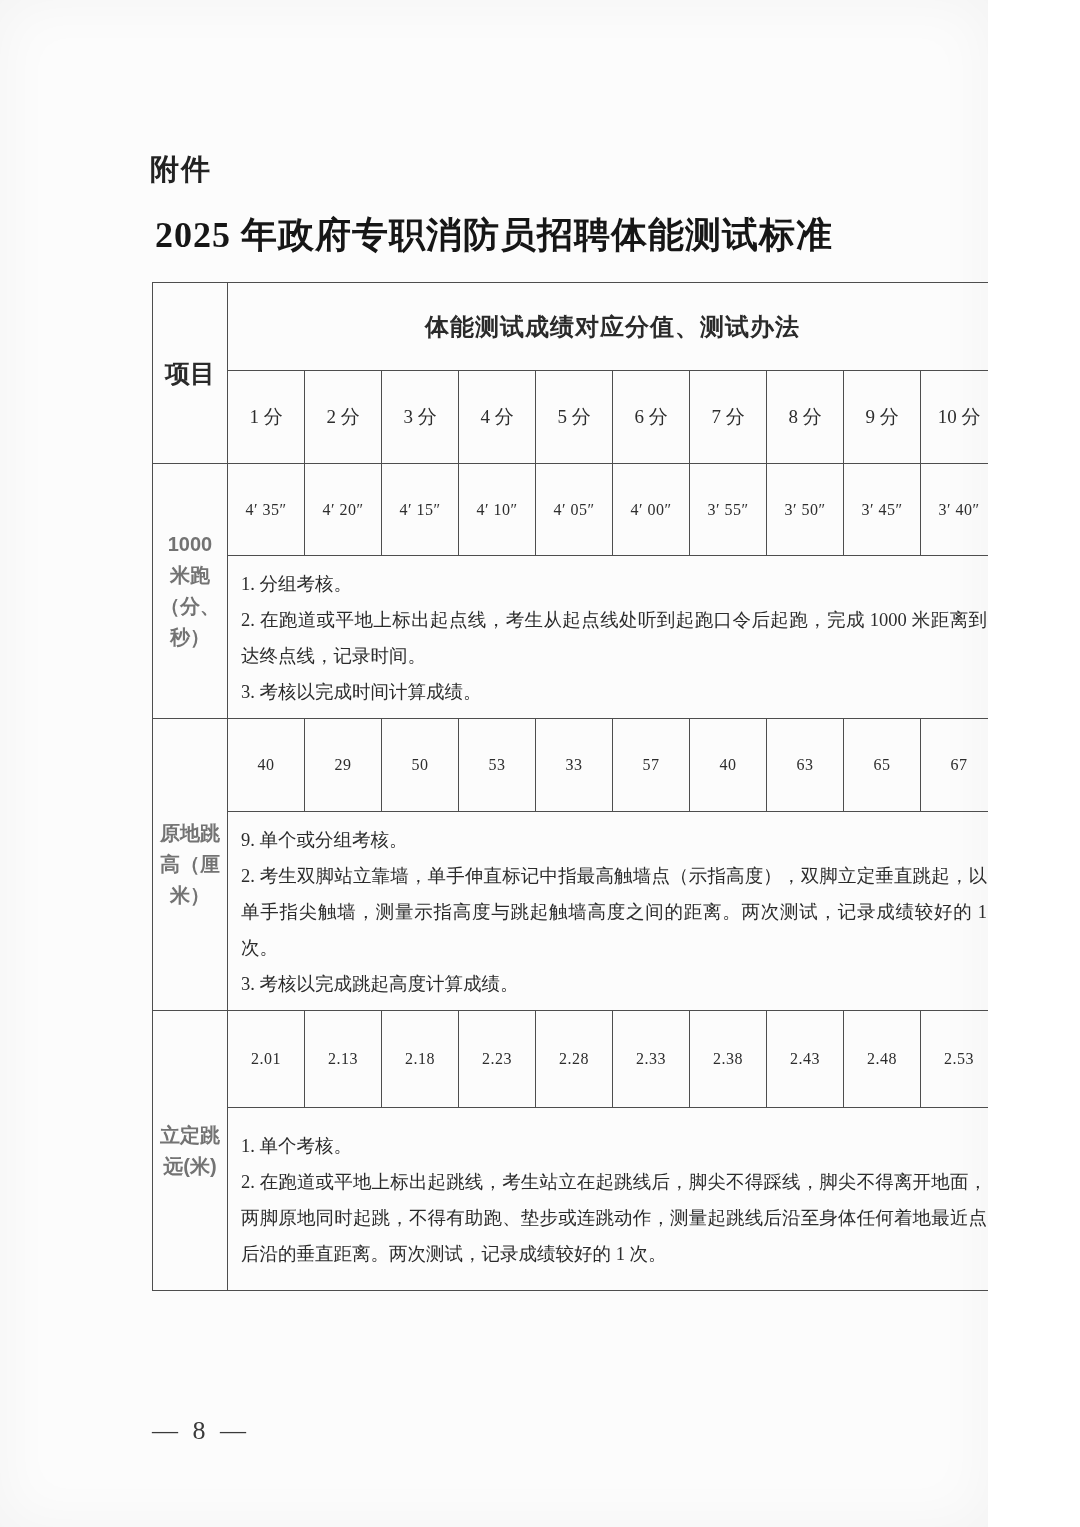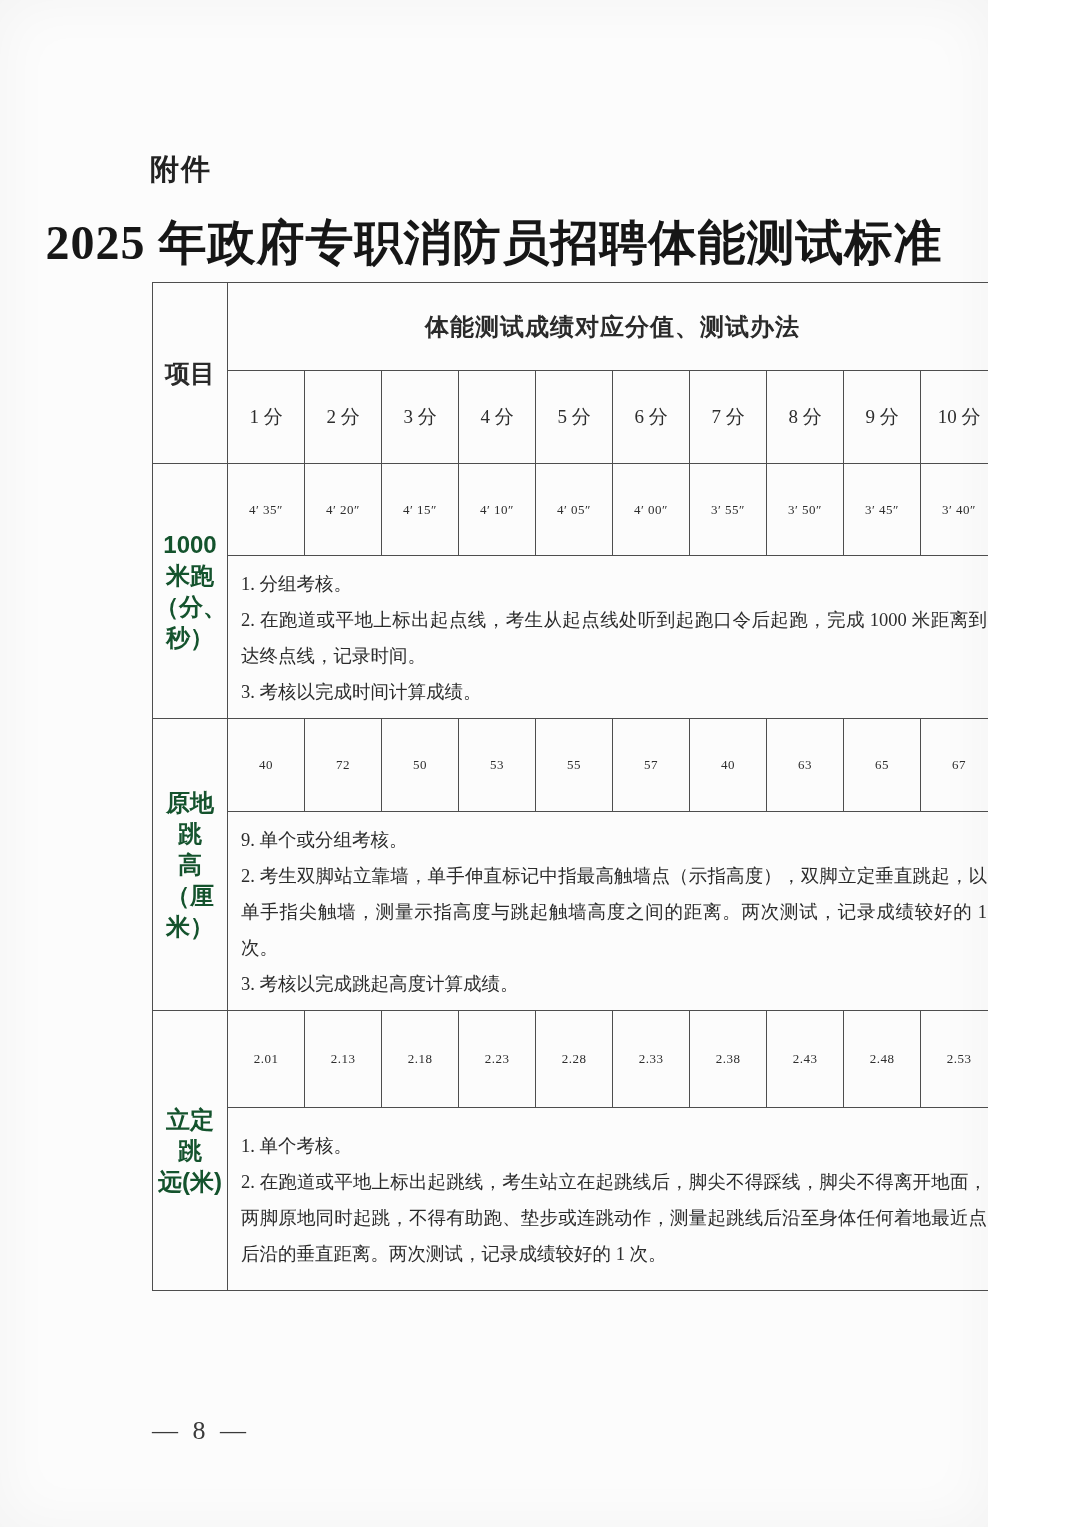--- a/index.html
+++ b/index.html
@@ -27,21 +27,21 @@
   }
 
   .doc-title {
     position: absolute;
     top: 211px;
     left: 0;
     width: 100%;
     text-align: center;
     font-family: "Liberation Serif", "DejaVu Serif", serif;
     font-weight: 700;
-    font-size: 48px;
+    font-size: 36px;
     color: #161616;
     letter-spacing: 1px;
     white-space: nowrap;
   }
 
   table.std {
     position: absolute;
     left: 152px;
     top: 282px;
     border-collapse: collapse;
@@ -92,28 +92,28 @@
   }
 
   td.hd-score {
     font-size: 19px;
     color: #2d2d2d;
   }
 
   td.item-cell {
     font-family: "Liberation Sans", "DejaVu Sans", sans-serif;
     font-weight: 600;
-    font-size: 24px;
+    font-size: 20px;
     line-height: 31px;
-    color: #14532d;
+    color: #737373;
     padding: 2px;
   }
 
   td.val-cell {
-    font-size: 13px;
+    font-size: 16px;
     color: #2d2d2d;
     letter-spacing: 0.5px;
   }
 
   td.desc-cell {
     text-align: left;
     padding: 10px 10px 8px 13px;
     font-size: 18.5px;
     line-height: 36px;
     color: #2b2b2b;
@@ -220,24 +220,24 @@
       </td>
     </tr>
 
     <tr class="r-vals2">
       <td class="item-cell" rowspan="2">
         <div>原地跳</div>
         <div>高（厘</div>
         <div>米）</div>
       </td>
       <td class="val-cell">40</td>
-      <td class="val-cell">72</td>
+      <td class="val-cell">29</td>
       <td class="val-cell">50</td>
       <td class="val-cell">53</td>
-      <td class="val-cell">55</td>
+      <td class="val-cell">33</td>
       <td class="val-cell">57</td>
       <td class="val-cell">40</td>
       <td class="val-cell">63</td>
       <td class="val-cell">65</td>
       <td class="val-cell">67</td>
       <td class="remark-cell" rowspan="4">
         <span class="vtxt">两项任选一项</span>
       </td>
     </tr>
 

